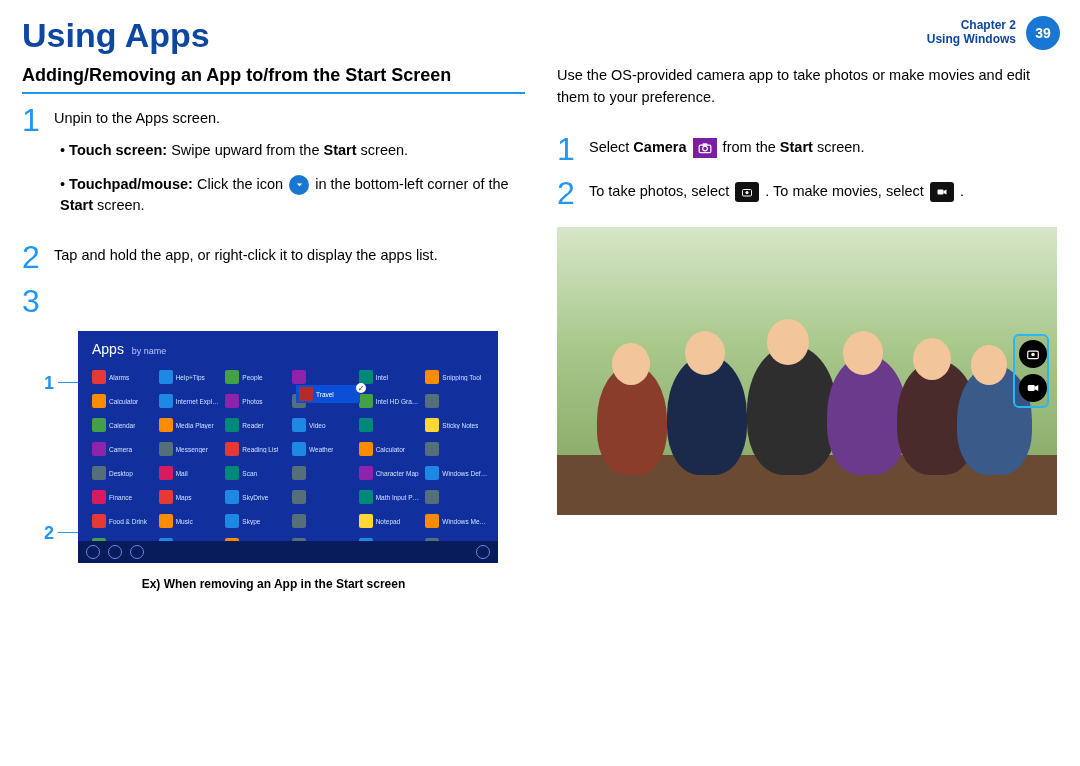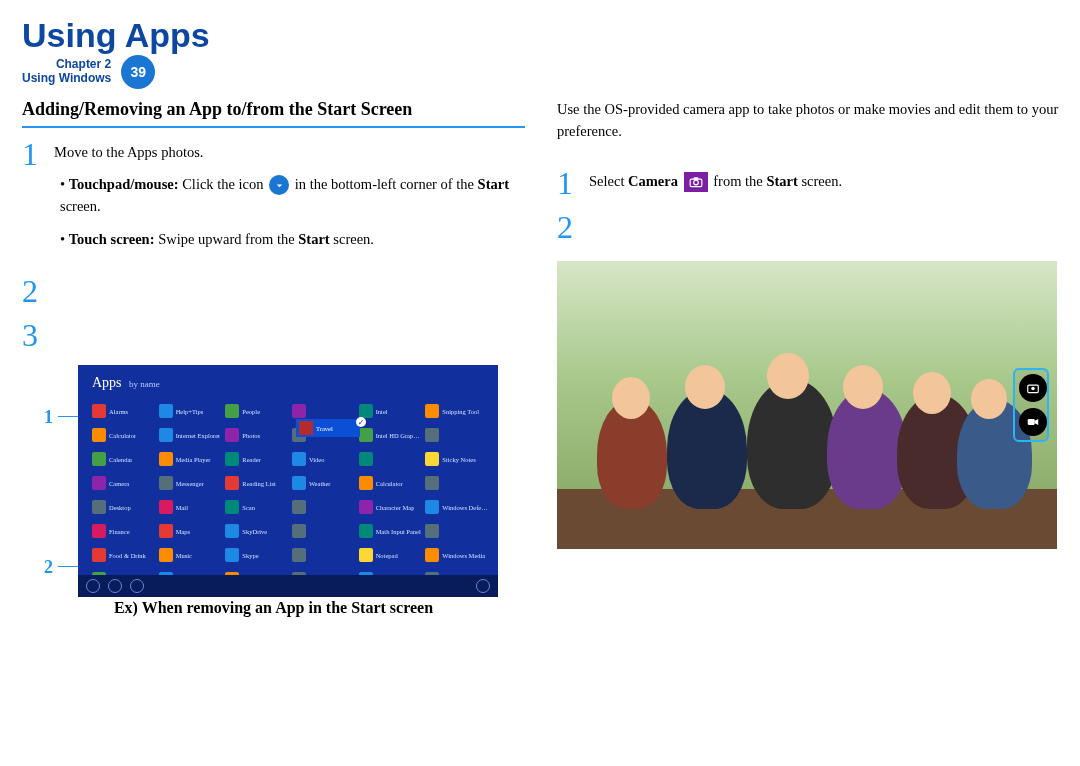--- a/index.html
+++ b/index.html
@@ -11,37 +11,36 @@
     background: #fff;
     position: relative;
   }
 
   
   .header {
     display: flex;
     justify-content: space-between;
     align-items: flex-start;
     padding: 16px 20px 0 22px;
-    flex-direction: column;
   }
   .page-title {
     font-size: 34px;
     font-weight: 700;
     color: #0d47a1;
   }
   .hdr-right { display: flex; align-items: center; gap: 10px; color: #0d47a1; }
   .hdr-meta { text-align: right; font-size: 12px; font-weight: 700; line-height: 1.15; }
   .page-no {
     width: 34px; height: 34px; border-radius: 50%;
     background: #1976d2; color: #fff; display: flex; align-items: center; justify-content: center;
     font-size: 14px; font-weight: 600;
   }
 
   
-  .cols { display: flex; gap: 32px; padding: 10px 20px 0 22px; font-family: Liberation Serif, serif; }
+  .cols { display: flex; gap: 32px; padding: 10px 20px 0 22px; }
   .col { flex: 1; min-width: 0; }
 
   
   .section-h {
     font-size: 18px; font-weight: 700; color: #000;
     border-bottom: 2px solid #2196f3; padding-bottom: 6px; margin-bottom: 10px;
   }
   .step { display: flex; gap: 10px; margin-bottom: 12px; }
   .step-no { color: #2196f3; font-size: 32px; font-weight: 400; line-height: 1; min-width: 22px; }
   .step-body { font-size: 14.5px; line-height: 1.5; padding-top: 4px; }
@@ -88,21 +87,21 @@
   .tile .sq { width: 14px; height: 14px; border-radius: 2px; flex-shrink: 0; }
   .tile .lbl { color: #cfe0ff; font-size: 6.5px; white-space: nowrap; overflow: hidden; text-overflow: ellipsis; }
   .sel-tile { background: #0a4fd6; position: absolute; top: 54px; left: 218px; width: 64px; height: 18px; display:flex; align-items:center; gap:3px; padding:0 3px; }
   .sel-tile .sq { background:#b52a2a; width:14px; height:14px; }
   .sel-tile .lbl{ color:#fff; font-size:6.5px; }
   .sel-check { position:absolute; top:52px; left:278px; width:10px; height:10px; background:#fff; border-radius:50%; display:flex; align-items:center; justify-content:center; color:#11309e; font-size:8px; }
   .bottom-bar { position:absolute; left:0; right:0; bottom:0; height:22px; background:#081b5a; display:flex; align-items:center; gap:8px; padding:0 8px; }
   .bb-circ { width:14px; height:14px; border-radius:50%; border:1px solid #6e86e0; }
   .bb-circ.r { margin-left:auto; }
 
-  .apps-caption { text-align:center; font-size:16px; font-weight:700; margin-top:2px; }
+  .apps-caption { text-align:center; font-size:12px; font-weight:700; margin-top:14px; }
 
   
   .banner {
     background: linear-gradient(to right, #1976d2 0%, #64b5f6 100%);
     color: #fff; font-size: 18px; font-weight: 700;
     padding: 7px 14px; border-radius: 3px; margin-bottom: 10px;
   }
   .para { font-size: 14.5px; line-height: 1.5; margin-bottom: 24px; }
 
   .cam-tile {
@@ -162,39 +161,40 @@
 </div>
 
 <div class="cols">
 
   <div class="col">
     <div class="section-h">Adding/Removing an App to/from the Start Screen</div>
 
     <div class="step">
       <div class="step-no">1</div>
       <div class="step-body">
-        <span>Move to the Apps photos.</span>
+        <span>Unpin to the Apps screen.</span>
         <div class="bullets">
+          <div class="bi">
+            • <span class="bold">Touch screen:</span><span> Swipe upward from the </span><span class="bold">Start</span><span> screen.</span>
+          </div>
           <div class="bi">
             • <span class="bold">Touchpad/mouse:</span><span> Click the icon </span>
             <span class="icon-circ ic-blue-fill">
               <svg viewBox="0 0 24 24">
                   <path fill="currentColor" d="M12 16l-6-6h12z"></path>
                 </svg>
             </span><span> in the bottom-left corner of the </span><span class="bold">Start</span><span> screen.</span>
           </div>
-          <div class="bi">
-            • <span class="bold">Touch screen:</span><span> Swipe upward from the </span><span class="bold">Start</span><span> screen.</span>
-          </div>
         </div>
       </div>
     </div>
 
     <div class="step">
       <div class="step-no">2</div>
+      <div class="step-body">Tap and hold the app, or right-click it to display the apps list.</div>
     </div>
 
     <div class="step">
       <div class="step-no">3</div>
     </div>
 
     <div class="apps-wrap">
       <div class="callout-no cno-1">1</div>
       <div class="callout-line" style="top:51px; left:36px; width:238px;"></div>
       <div class="callout-dot" style="top:47px; left:272px;"></div>
@@ -450,20 +450,37 @@
               <circle cx="12" cy="11" r="4" fill="none" stroke="#fff" stroke-width="2"></circle>
               <rect x="8" y="2" width="8" height="4" fill="#fff"></rect>
             </svg>
         </span>
         <span> from the </span><span class="bold">Start</span><span> screen.</span>
       </div>
     </div>
 
     <div class="step">
       <div class="step-no">2</div>
+      <div class="step-body">
+        <span>To take photos, select </span>
+        <span class="blk-tile">
+          <svg viewBox="0 0 24 24">
+              <rect x="3" y="7" width="18" height="13" rx="2" fill="none" stroke="#fff" stroke-width="2"></rect>
+              <circle cx="12" cy="13" r="3" fill="#fff"></circle>
+            </svg>
+        </span>
+        <span> . To make movies, select </span>
+        <span class="blk-tile">
+          <svg viewBox="0 0 24 24">
+              <rect x="3" y="7" width="12" height="10" rx="2" fill="#fff"></rect>
+              <path fill="#fff" d="M15 10l6-3v10l-6-3z"></path>
+            </svg>
+        </span>
+        <span> .</span>
+      </div>
     </div>
 
     <div class="photo-wrap">
       <div class="photo">
         <div class="bench"></div>
         <div class="person p1"></div>
           <div class="face" style="left:55px;bottom:130px;width:38px;height:42px;"></div>
         <div class="person p2"></div>
           <div class="face" style="left:128px;bottom:140px;width:40px;height:44px;"></div>
         <div class="person p3"></div>

